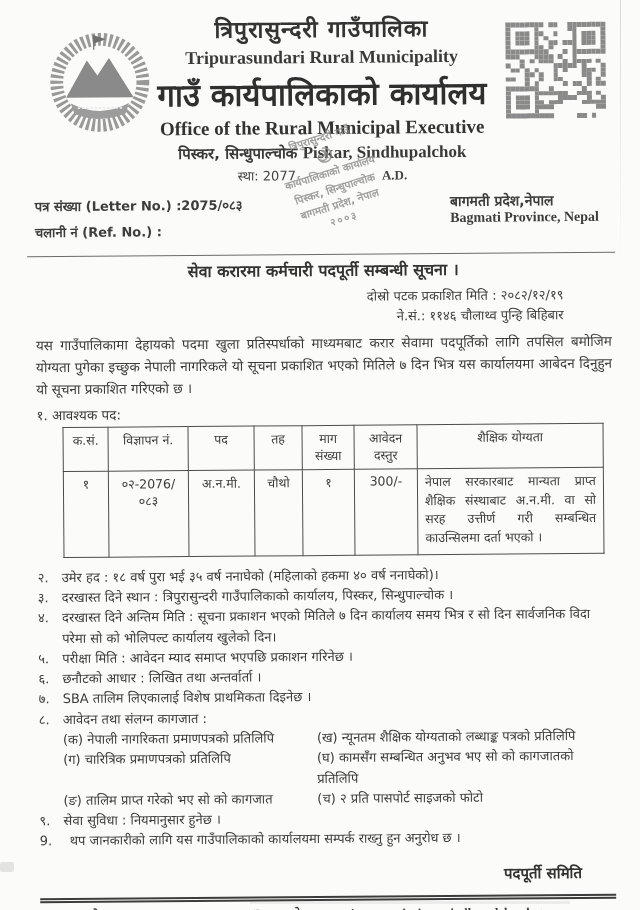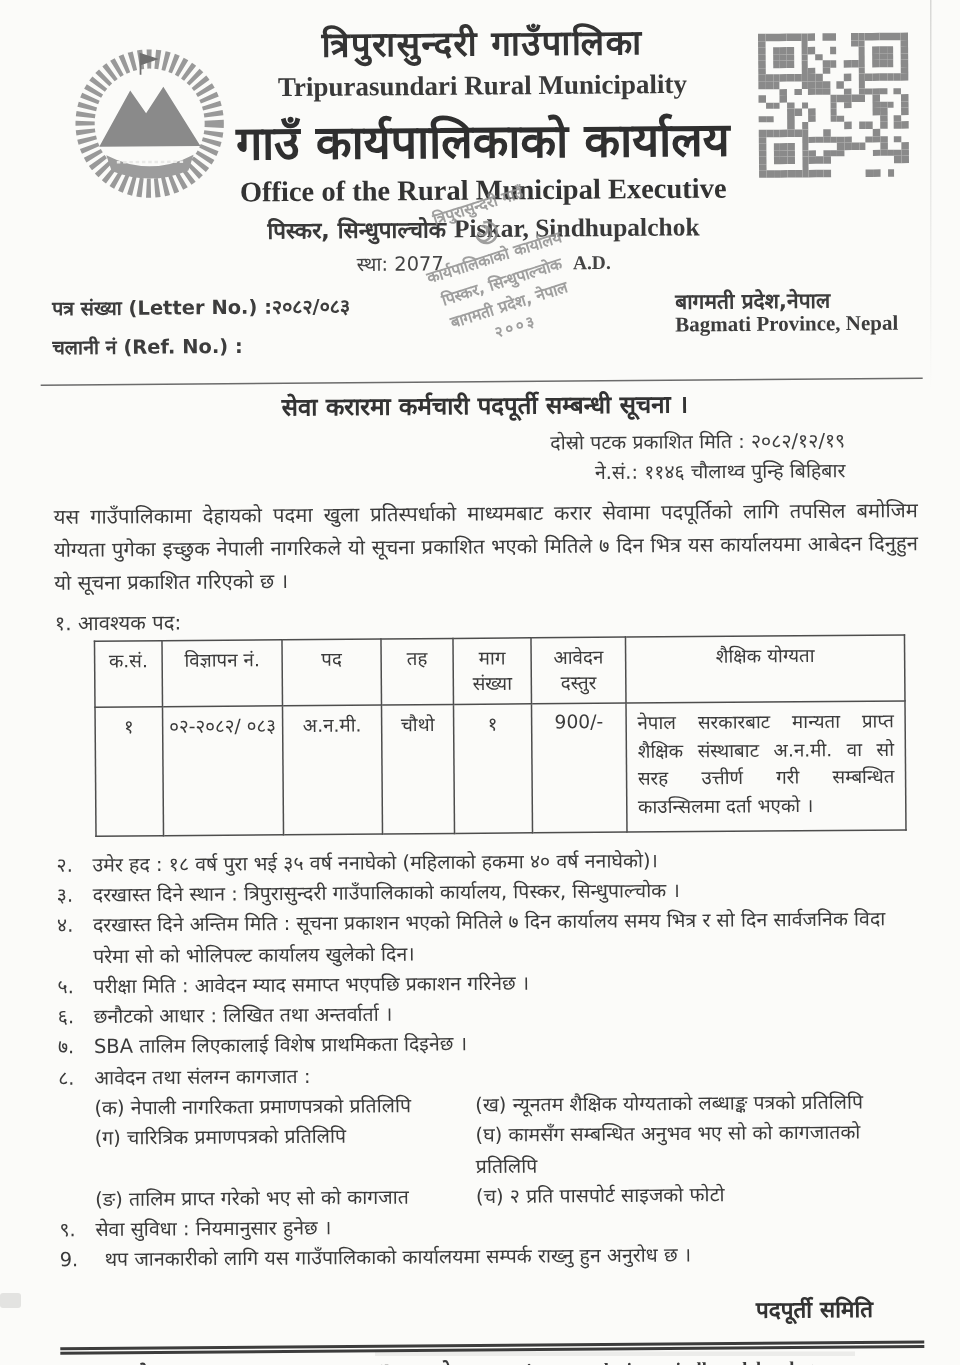--- a/index.html
+++ b/index.html
@@ -332,21 +332,21 @@
         <span class="np">पिस्कर, सिन्धुपाल्चोक</span>
         <span class="en">Piskar, Sindhupalchok</span>
       </div>
       <div class="h-est">
         <span>स्था: 2077</span><span class="gap"></span><span class="en">A.D.</span>
       </div>
     </div>
 
     <div class="meta-row">
       <div class="meta-left">
-        <div><span>पत्र संख्या (Letter No.) :</span><span>२०८२/०८३</span></div>
+        <div><span>पत्र संख्या (Letter No.) :</span><span>2075/०८३</span></div>
         <div><span>चलानी नं (Ref. No.) :</span></div>
       </div>
       <div class="meta-right">
         <div class="np">बागमती प्रदेश,नेपाल</div>
         <div class="en">Bagmati Province, Nepal</div>
       </div>
     </div>
 
     <div class="stamp">
       <div>त्रिपुरासुन्दरी गाउँ</div>
@@ -387,25 +387,25 @@
         <td>क.सं.</td>
         <td>विज्ञापन नं.</td>
         <td>पद</td>
         <td>तह</td>
         <td>माग संख्या</td>
         <td>आवेदन दस्तुर</td>
         <td>शैक्षिक योग्यता</td>
       </tr>
       <tr class="data">
         <td>१</td>
-        <td>०२-२०८२/ ०८३</td>
+        <td>०२-2076/ ०८३</td>
         <td>अ.न.मी.</td>
         <td>चौथो</td>
         <td>१</td>
-        <td>900/-</td>
+        <td>300/-</td>
         <td class="qual">नेपाल सरकारबाट मान्यता प्राप्त शैक्षिक संस्थाबाट अ.न.मी. वा सो सरह उत्तीर्ण गरी सम्बन्धित काउन्सिलमा दर्ता भएको ।</td>
       </tr>
     </tbody>
       </table>
 
     <div class="items">
       <div class="item">
         <span class="num">२.</span>
           <span class="txt">उमेर हद : १८ वर्ष पुरा भई ३५ वर्ष ननाघेको (महिलाको हकमा ४० वर्ष ननाघेको)।</span>
       </div>

